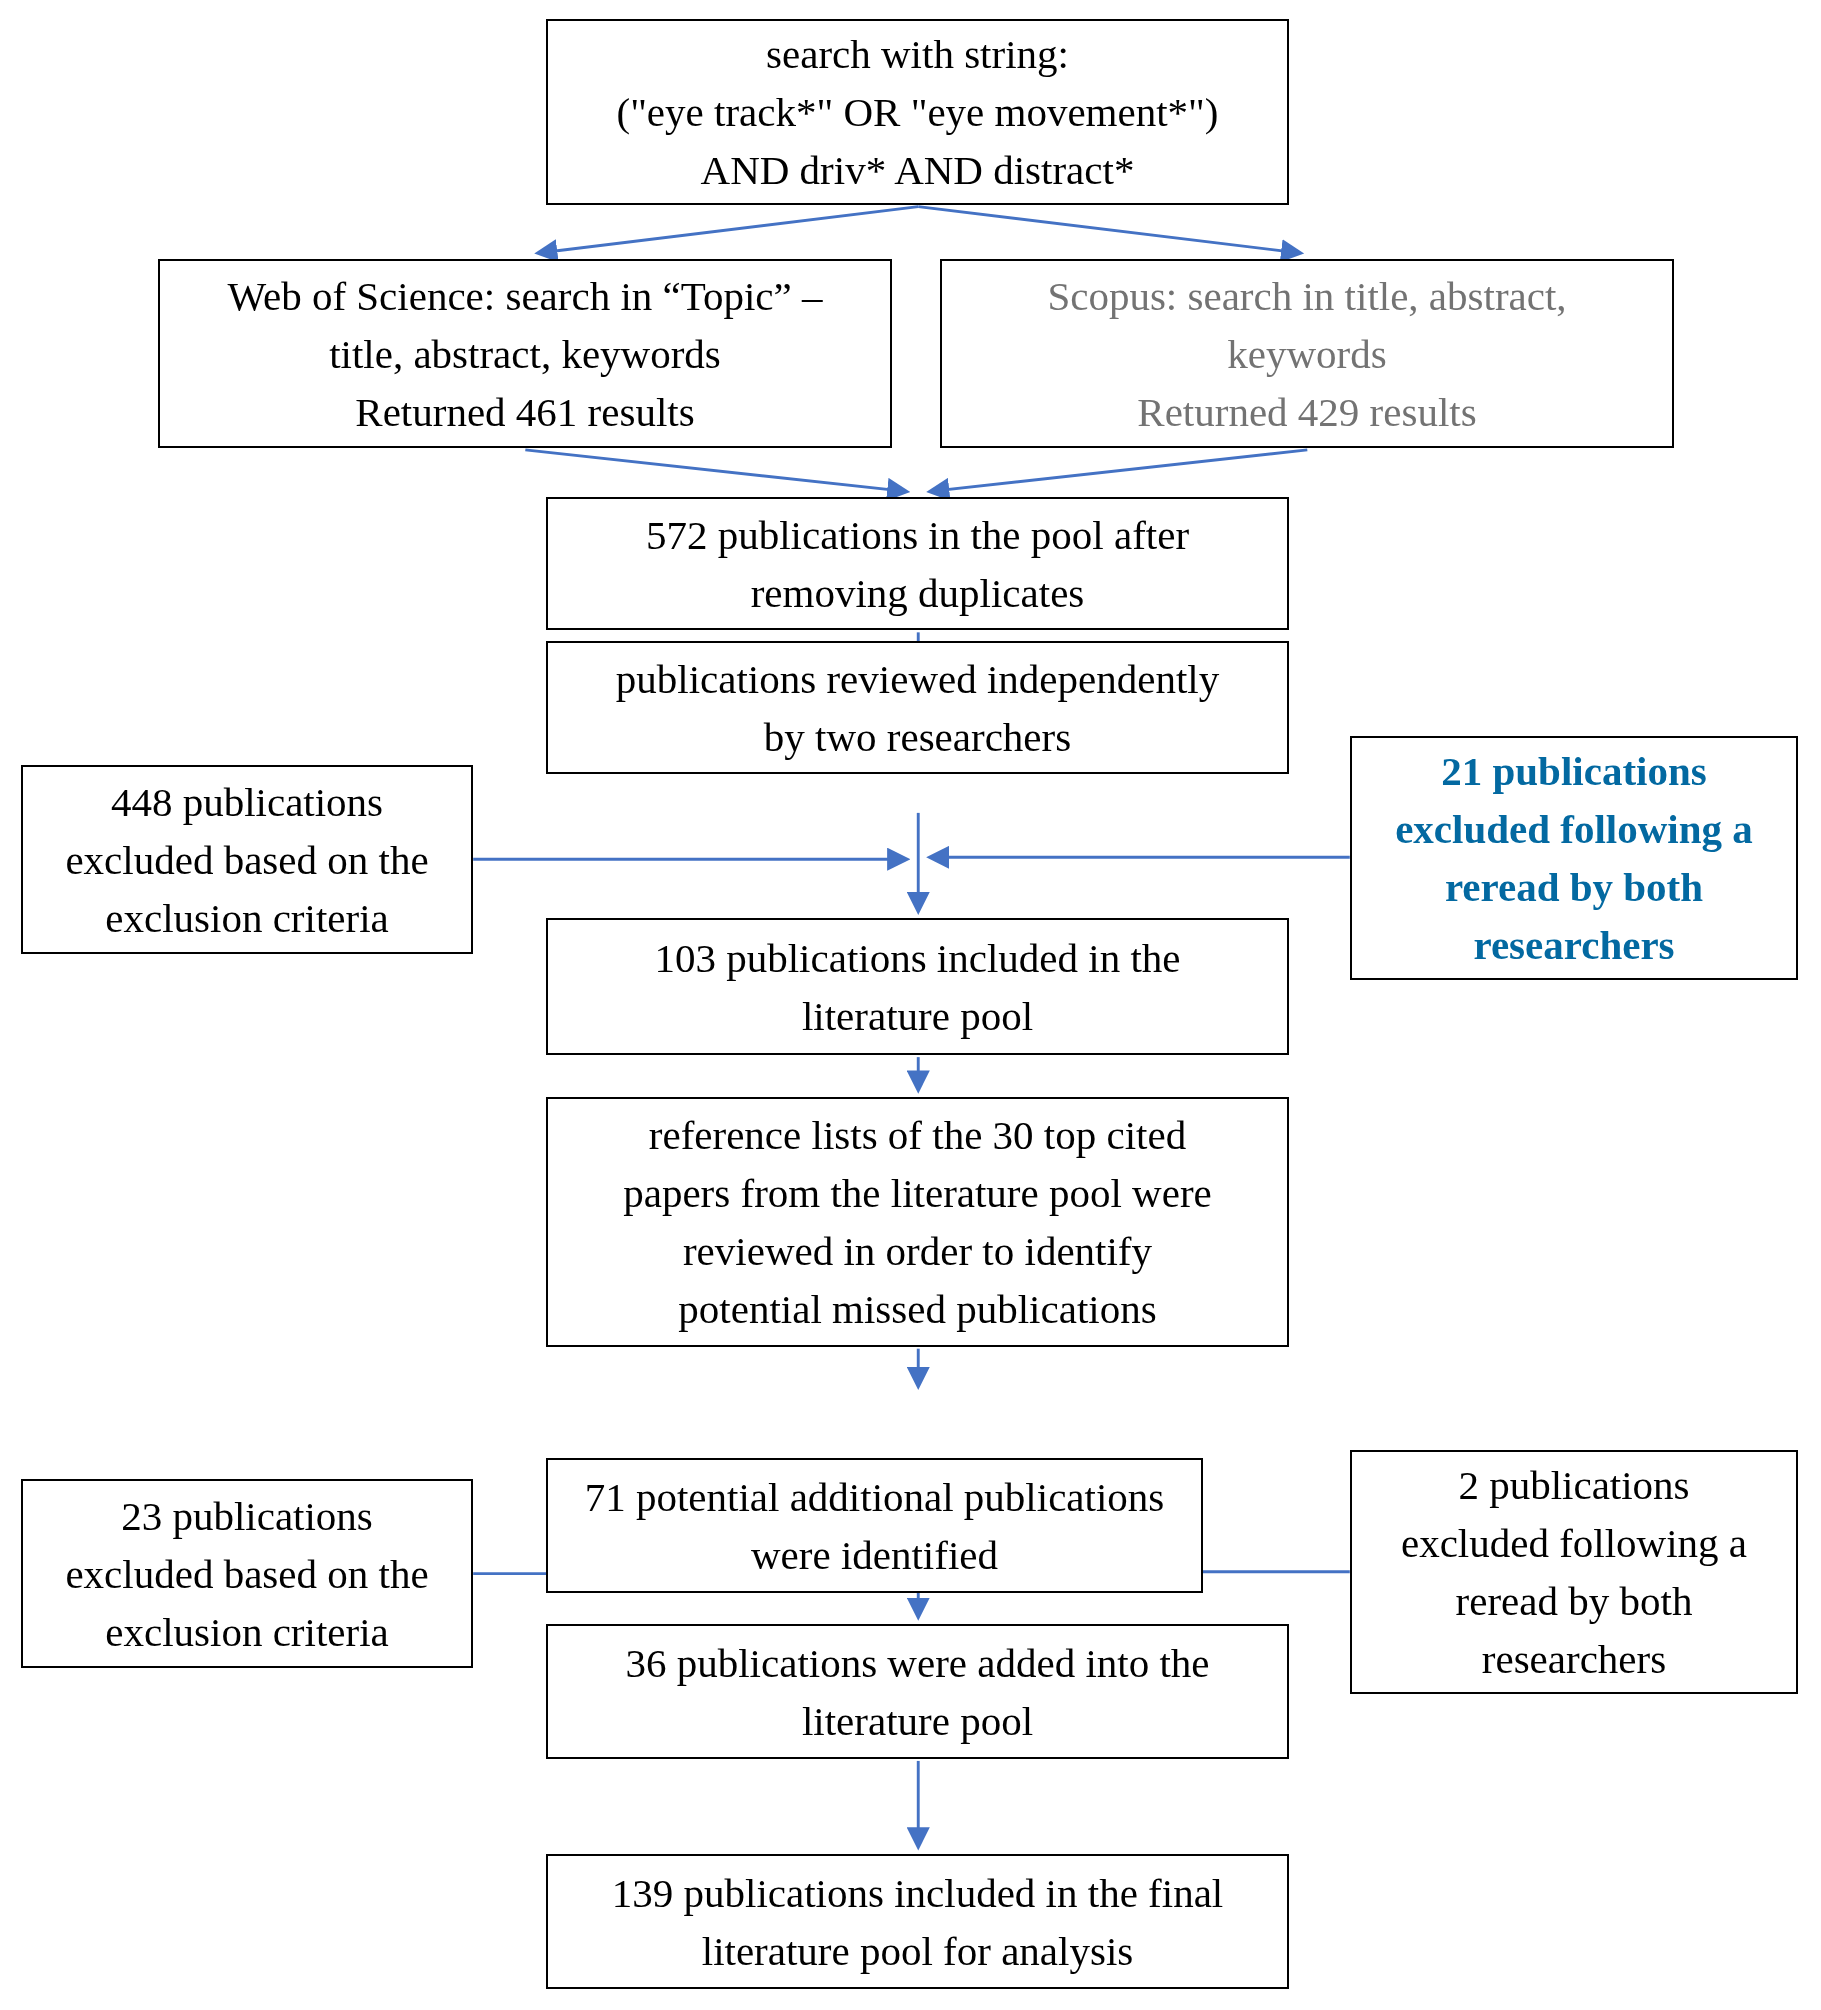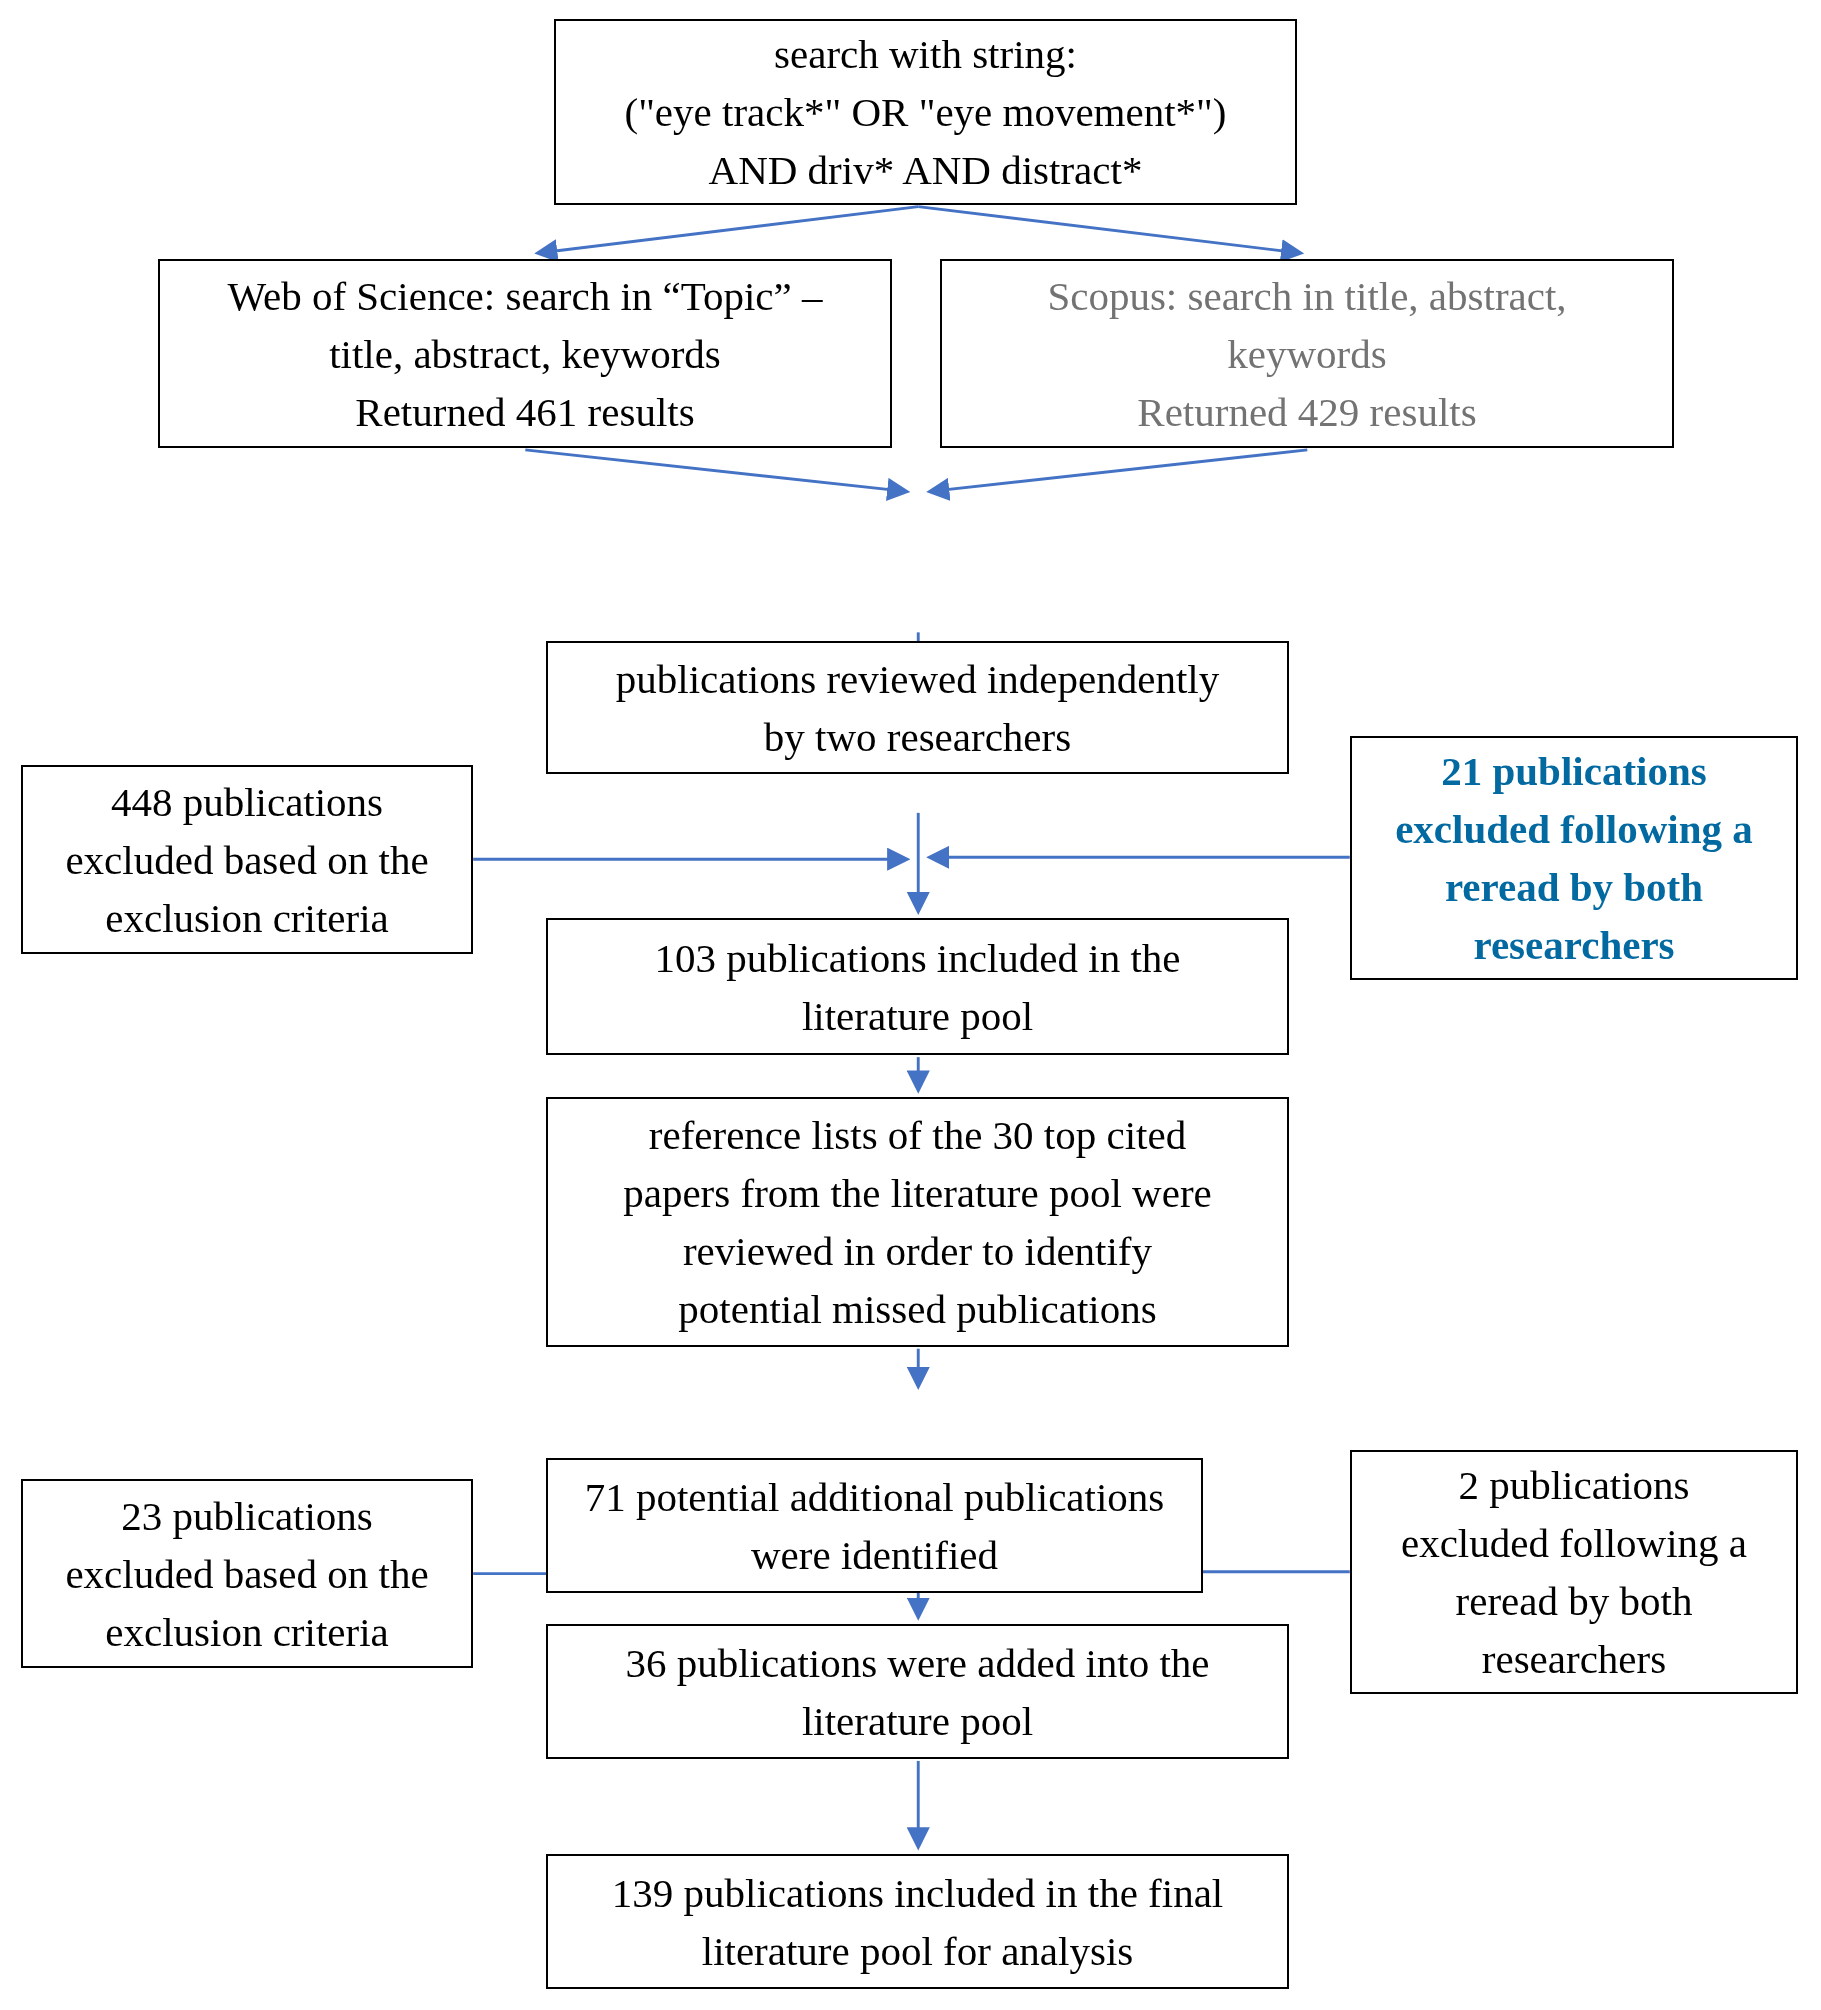--- a/index.html
+++ b/index.html
@@ -80,38 +80,42 @@
     <path class="arrow" d="M490,890 L938,890" marker-end="url(#ah)" stroke="#4472C4"></path>
     <path class="arrow" d="M1398,888 L964,888" marker-end="url(#ah)" stroke="#4472C4"></path>
     <path class="arrow" d="M951,1095 L951,1128" marker-end="url(#ah)" stroke="#4472C4"></path>
     <path class="arrow" d="M951,1397 L951,1435" marker-end="url(#ah)" stroke="#4472C4"></path>
     <path class="arrow" d="M951,1585 L951,1674" marker-end="url(#ah)" stroke="#4472C4"></path>
     <path class="arrow" d="M490,1630 L938,1630" marker-end="url(#ah)" stroke="#4472C4"></path>
     <path class="arrow" d="M1398,1628 L964,1628" marker-end="url(#ah)" stroke="#4472C4"></path>
     <path class="arrow" d="M951,1824 L951,1912" marker-end="url(#ah)" stroke="#4472C4"></path>
   </svg>
 
-  <div class="node n-search" style="border-color: rgb(0, 0, 0); color: rgb(0, 0, 0); margin-left: 8px;">
+  <div class="node n-search" style="border-color: rgb(0, 0, 0); color: rgb(0, 0, 0);">
     <span class="node-label">search with string:
 ("eye track*" OR "eye movement*")
 AND driv* AND distract*</span>
   </div>
 
   <div class="node n-wos" style="border-color: rgb(0, 0, 0); color: rgb(0, 0, 0);">
     <span class="node-label">Web of Science: search in “Topic” –
 title, abstract, keywords
 Returned 461 results</span>
   </div>
 
   <div class="node n-scopus" style="border-color: rgb(0, 0, 0); color: #737373;">
     <span class="node-label">Scopus: search in title, abstract,
 keywords
 Returned 429 results</span>
   </div>
 
+  <div class="node n-pool572" style="border-color: rgb(0, 0, 0); color: rgb(0, 0, 0);">
+    <span class="node-label">572 publications in the pool after
+removing duplicates</span>
+  </div>
 
   <div class="node n-reviewed" style="border-color: rgb(0, 0, 0); color: rgb(0, 0, 0);">
     <span class="node-label">publications reviewed independently
 by two researchers</span>
   </div>
 
   <div class="node n-excl448" style="border-color: rgb(0, 0, 0); color: rgb(0, 0, 0);">
     <span class="node-label">448 publications
 excluded based on the
 exclusion criteria</span>

